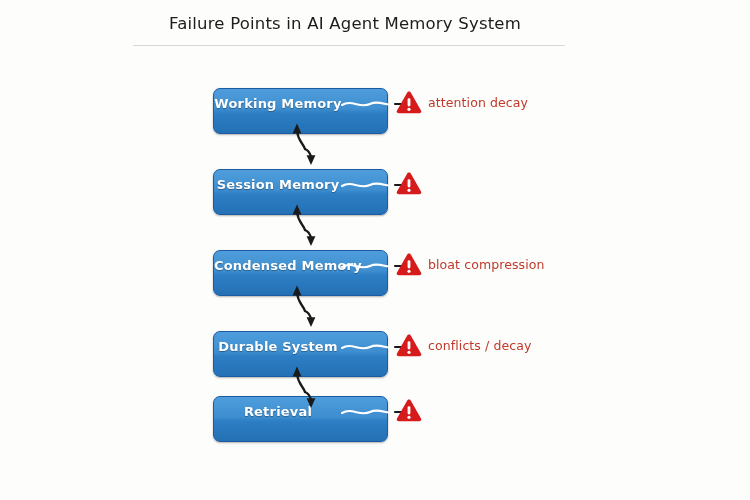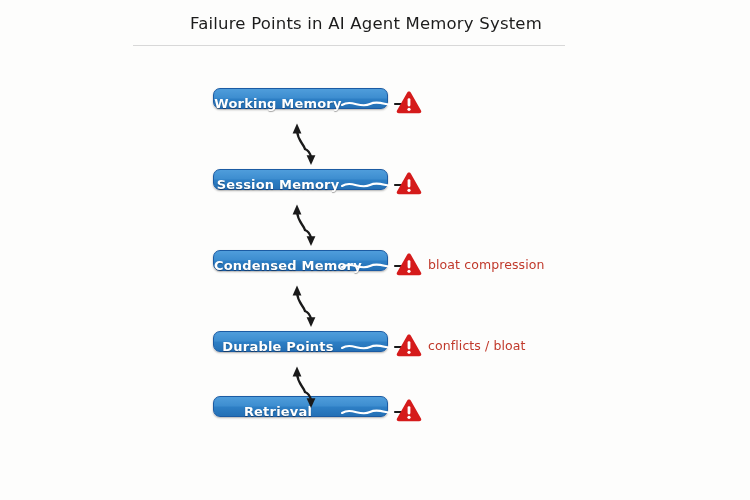--- a/index.html
+++ b/index.html
@@ -21,21 +21,20 @@
     height: 500px;
   }
 
   
   .title-block {
     position: absolute;
     left: 0;
     top: 14px;
     width: 690px;
     text-align: center;
-    padding-left: 21px;
   }
   .title-text {
     font-size: 16.5px;
     color: #1c1c1c;
     letter-spacing: 0.2px;
     font-weight: 400;
     white-space: nowrap;
   }
   .title-rule {
     position: absolute;
@@ -52,21 +51,21 @@
     left: 0;
     width: 750px;
     height: 30px;
   }
 
   .node-box {
     position: absolute;
     left: 213px;
     top: 0;
     width: 175px;
-    height: 21px;
+    height: 46px;
     border: 1px solid #1b5ba3;
     border-radius: 7px;
     background: linear-gradient(to bottom, #4f9ddb 0%, #3e8ed0 45%, #2d7ec4 55%, #2470b5 100%);
     box-shadow: 0 1px 2px rgba(0,0,0,0.30);
     box-sizing: border-box;
     overflow: visible;
   }
   .node-label {
     position: absolute;
     left: 0;
@@ -145,20 +144,21 @@
     </div>
 
     <svg class="warn" viewBox="0 0 26 24" xmlns="http://www.w3.org/2000/svg">
       <path d="M13,1.6 C13.9,1.6 14.5,2.1 14.9,2.8 L25.0,20.4 C25.4,21.1 25.4,21.9 25.0,22.5
                C24.6,23.1 23.9,23.3 23.1,23.3 L2.9,23.3 C2.1,23.3 1.4,23.1 1.0,22.5
                C0.6,21.9 0.6,21.1 1.0,20.4 L11.1,2.8 C11.5,2.1 12.1,1.6 13,1.6 Z" fill="#d51b1b"></path>
       <rect x="11.6" y="8.2" width="2.8" height="8.2" rx="1.3" fill="#ffffff"></rect>
       <circle cx="13" cy="19.3" r="1.6" fill="#ffffff"></circle>
     </svg>
 
+    <span class="warn-caption">attention decay</span>
   </div>
 
   <div class="row" style="top: 169px;">
 
     <div class="node-box">
       <span class="node-label">Session Memory</span>
 
       <svg class="squiggle" viewBox="0 0 70 18" xmlns="http://www.w3.org/2000/svg">
         <path d="M2,10 C12,4 20,14 30,9 C40,4 48,13 57,9" fill="none" stroke="#ffffff" stroke-width="2.1" stroke-linecap="round"></path>
         <path d="M55,9 L66,9" fill="none" stroke="#1a1a1a" stroke-width="2.1" stroke-linecap="round"></path>
@@ -195,38 +195,38 @@
       <rect x="11.6" y="8.2" width="2.8" height="8.2" rx="1.3" fill="#ffffff"></rect>
       <circle cx="13" cy="19.3" r="1.6" fill="#ffffff"></circle>
     </svg>
 
     <span class="warn-caption">bloat compression</span>
   </div>
 
   <div class="row" style="top: 331px;">
 
     <div class="node-box">
-      <span class="node-label">Durable Points</span>
-
-      <svg class="squiggle" viewBox="0 0 70 18" xmlns="http://www.w3.org/2000/svg">
-        <path d="M2,10 C12,4 20,14 30,9 C40,4 48,13 57,9" fill="none" stroke="#ffffff" stroke-width="2.1" stroke-linecap="round"></path>
-        <path d="M55,9 L66,9" fill="none" stroke="#1a1a1a" stroke-width="2.1" stroke-linecap="round"></path>
-        <path d="M63,5.2 L70,9 L63,12.8 Z" fill="#1a1a1a"></path>
-      </svg>
-    </div>
-
-    <svg class="warn" viewBox="0 0 26 24" xmlns="http://www.w3.org/2000/svg">
-      <path d="M13,1.6 C13.9,1.6 14.5,2.1 14.9,2.8 L25.0,20.4 C25.4,21.1 25.4,21.9 25.0,22.5
-               C24.6,23.1 23.9,23.3 23.1,23.3 L2.9,23.3 C2.1,23.3 1.4,23.1 1.0,22.5
-               C0.6,21.9 0.6,21.1 1.0,20.4 L11.1,2.8 C11.5,2.1 12.1,1.6 13,1.6 Z" fill="#d51b1b"></path>
-      <rect x="11.6" y="8.2" width="2.8" height="8.2" rx="1.3" fill="#ffffff"></rect>
-      <circle cx="13" cy="19.3" r="1.6" fill="#ffffff"></circle>
-    </svg>
-
-    <span class="warn-caption">conflicts / bloat</span>
+      <span class="node-label">Durable System</span>
+
+      <svg class="squiggle" viewBox="0 0 70 18" xmlns="http://www.w3.org/2000/svg">
+        <path d="M2,10 C12,4 20,14 30,9 C40,4 48,13 57,9" fill="none" stroke="#ffffff" stroke-width="2.1" stroke-linecap="round"></path>
+        <path d="M55,9 L66,9" fill="none" stroke="#1a1a1a" stroke-width="2.1" stroke-linecap="round"></path>
+        <path d="M63,5.2 L70,9 L63,12.8 Z" fill="#1a1a1a"></path>
+      </svg>
+    </div>
+
+    <svg class="warn" viewBox="0 0 26 24" xmlns="http://www.w3.org/2000/svg">
+      <path d="M13,1.6 C13.9,1.6 14.5,2.1 14.9,2.8 L25.0,20.4 C25.4,21.1 25.4,21.9 25.0,22.5
+               C24.6,23.1 23.9,23.3 23.1,23.3 L2.9,23.3 C2.1,23.3 1.4,23.1 1.0,22.5
+               C0.6,21.9 0.6,21.1 1.0,20.4 L11.1,2.8 C11.5,2.1 12.1,1.6 13,1.6 Z" fill="#d51b1b"></path>
+      <rect x="11.6" y="8.2" width="2.8" height="8.2" rx="1.3" fill="#ffffff"></rect>
+      <circle cx="13" cy="19.3" r="1.6" fill="#ffffff"></circle>
+    </svg>
+
+    <span class="warn-caption">conflicts / decay</span>
   </div>
 
   <div class="row" style="top: 396px;">
 
     <div class="node-box">
       <span class="node-label">Retrieval</span>
 
       <svg class="squiggle" viewBox="0 0 70 18" xmlns="http://www.w3.org/2000/svg">
         <path d="M2,10 C12,4 20,14 30,9 C40,4 48,13 57,9" fill="none" stroke="#ffffff" stroke-width="2.1" stroke-linecap="round"></path>
         <path d="M55,9 L66,9" fill="none" stroke="#1a1a1a" stroke-width="2.1" stroke-linecap="round"></path>

